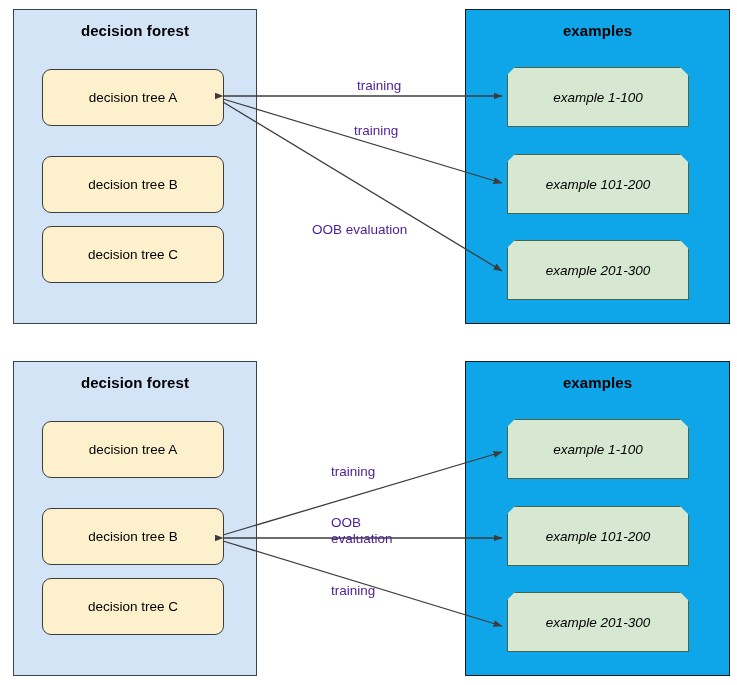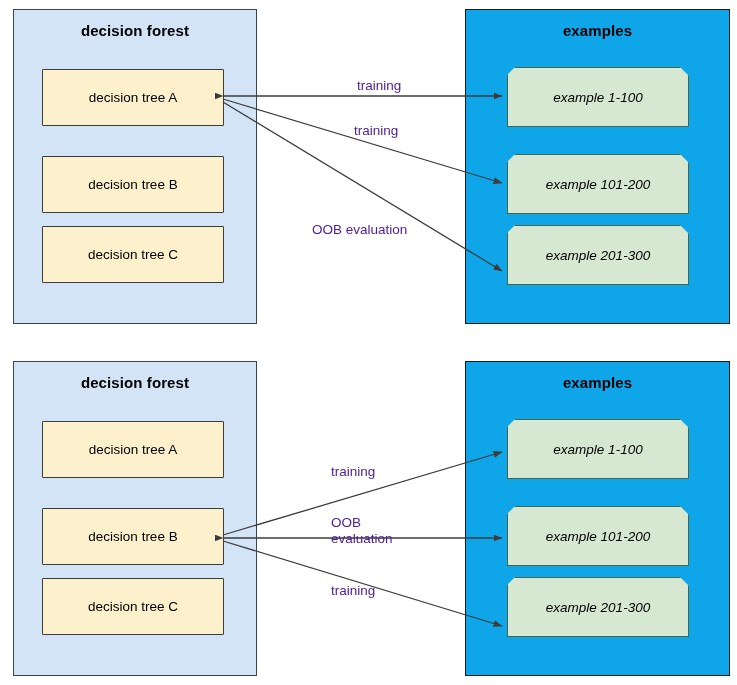--- a/index.html
+++ b/index.html
@@ -63,21 +63,21 @@
   }
 
   
   .tree-node {
     position: absolute;
     left: 28px;
     width: 182px;
     height: 57px;
     background: #fdf0cd;
     border: 1px solid #3d3d3d;
-    border-radius: 1px;
+    border-radius: 9px;
     box-sizing: border-box;
     display: flex;
     align-items: center;
     justify-content: center;
     font-size: 13.5px;
     color: #000000;
   }
   .tree-node.n0 { top: 59px; }
   .tree-node.n1 { top: 146px; }
   .tree-node.n2 { top: 216px; }
@@ -94,21 +94,21 @@
     display: flex;
     align-items: center;
     justify-content: center;
     font-size: 13.5px;
     color: #000000;
     clip-path: polygon(0 8px, 8px 0, calc(100% - 9px) 0, 100% 9px, 100% 100%, 0 100%);
     font-style: italic;
   }
   .example-node.e0 { top: 57px; }
   .example-node.e1 { top: 144px; }
-  .example-node.e2 { top: 215px; }
+  .example-node.e2 { top: 230px; }
 
   
   .edges {
     position: absolute;
     left: 0;
     top: 0;
     width: 737px;
     height: 340px;
     pointer-events: none;
   }

